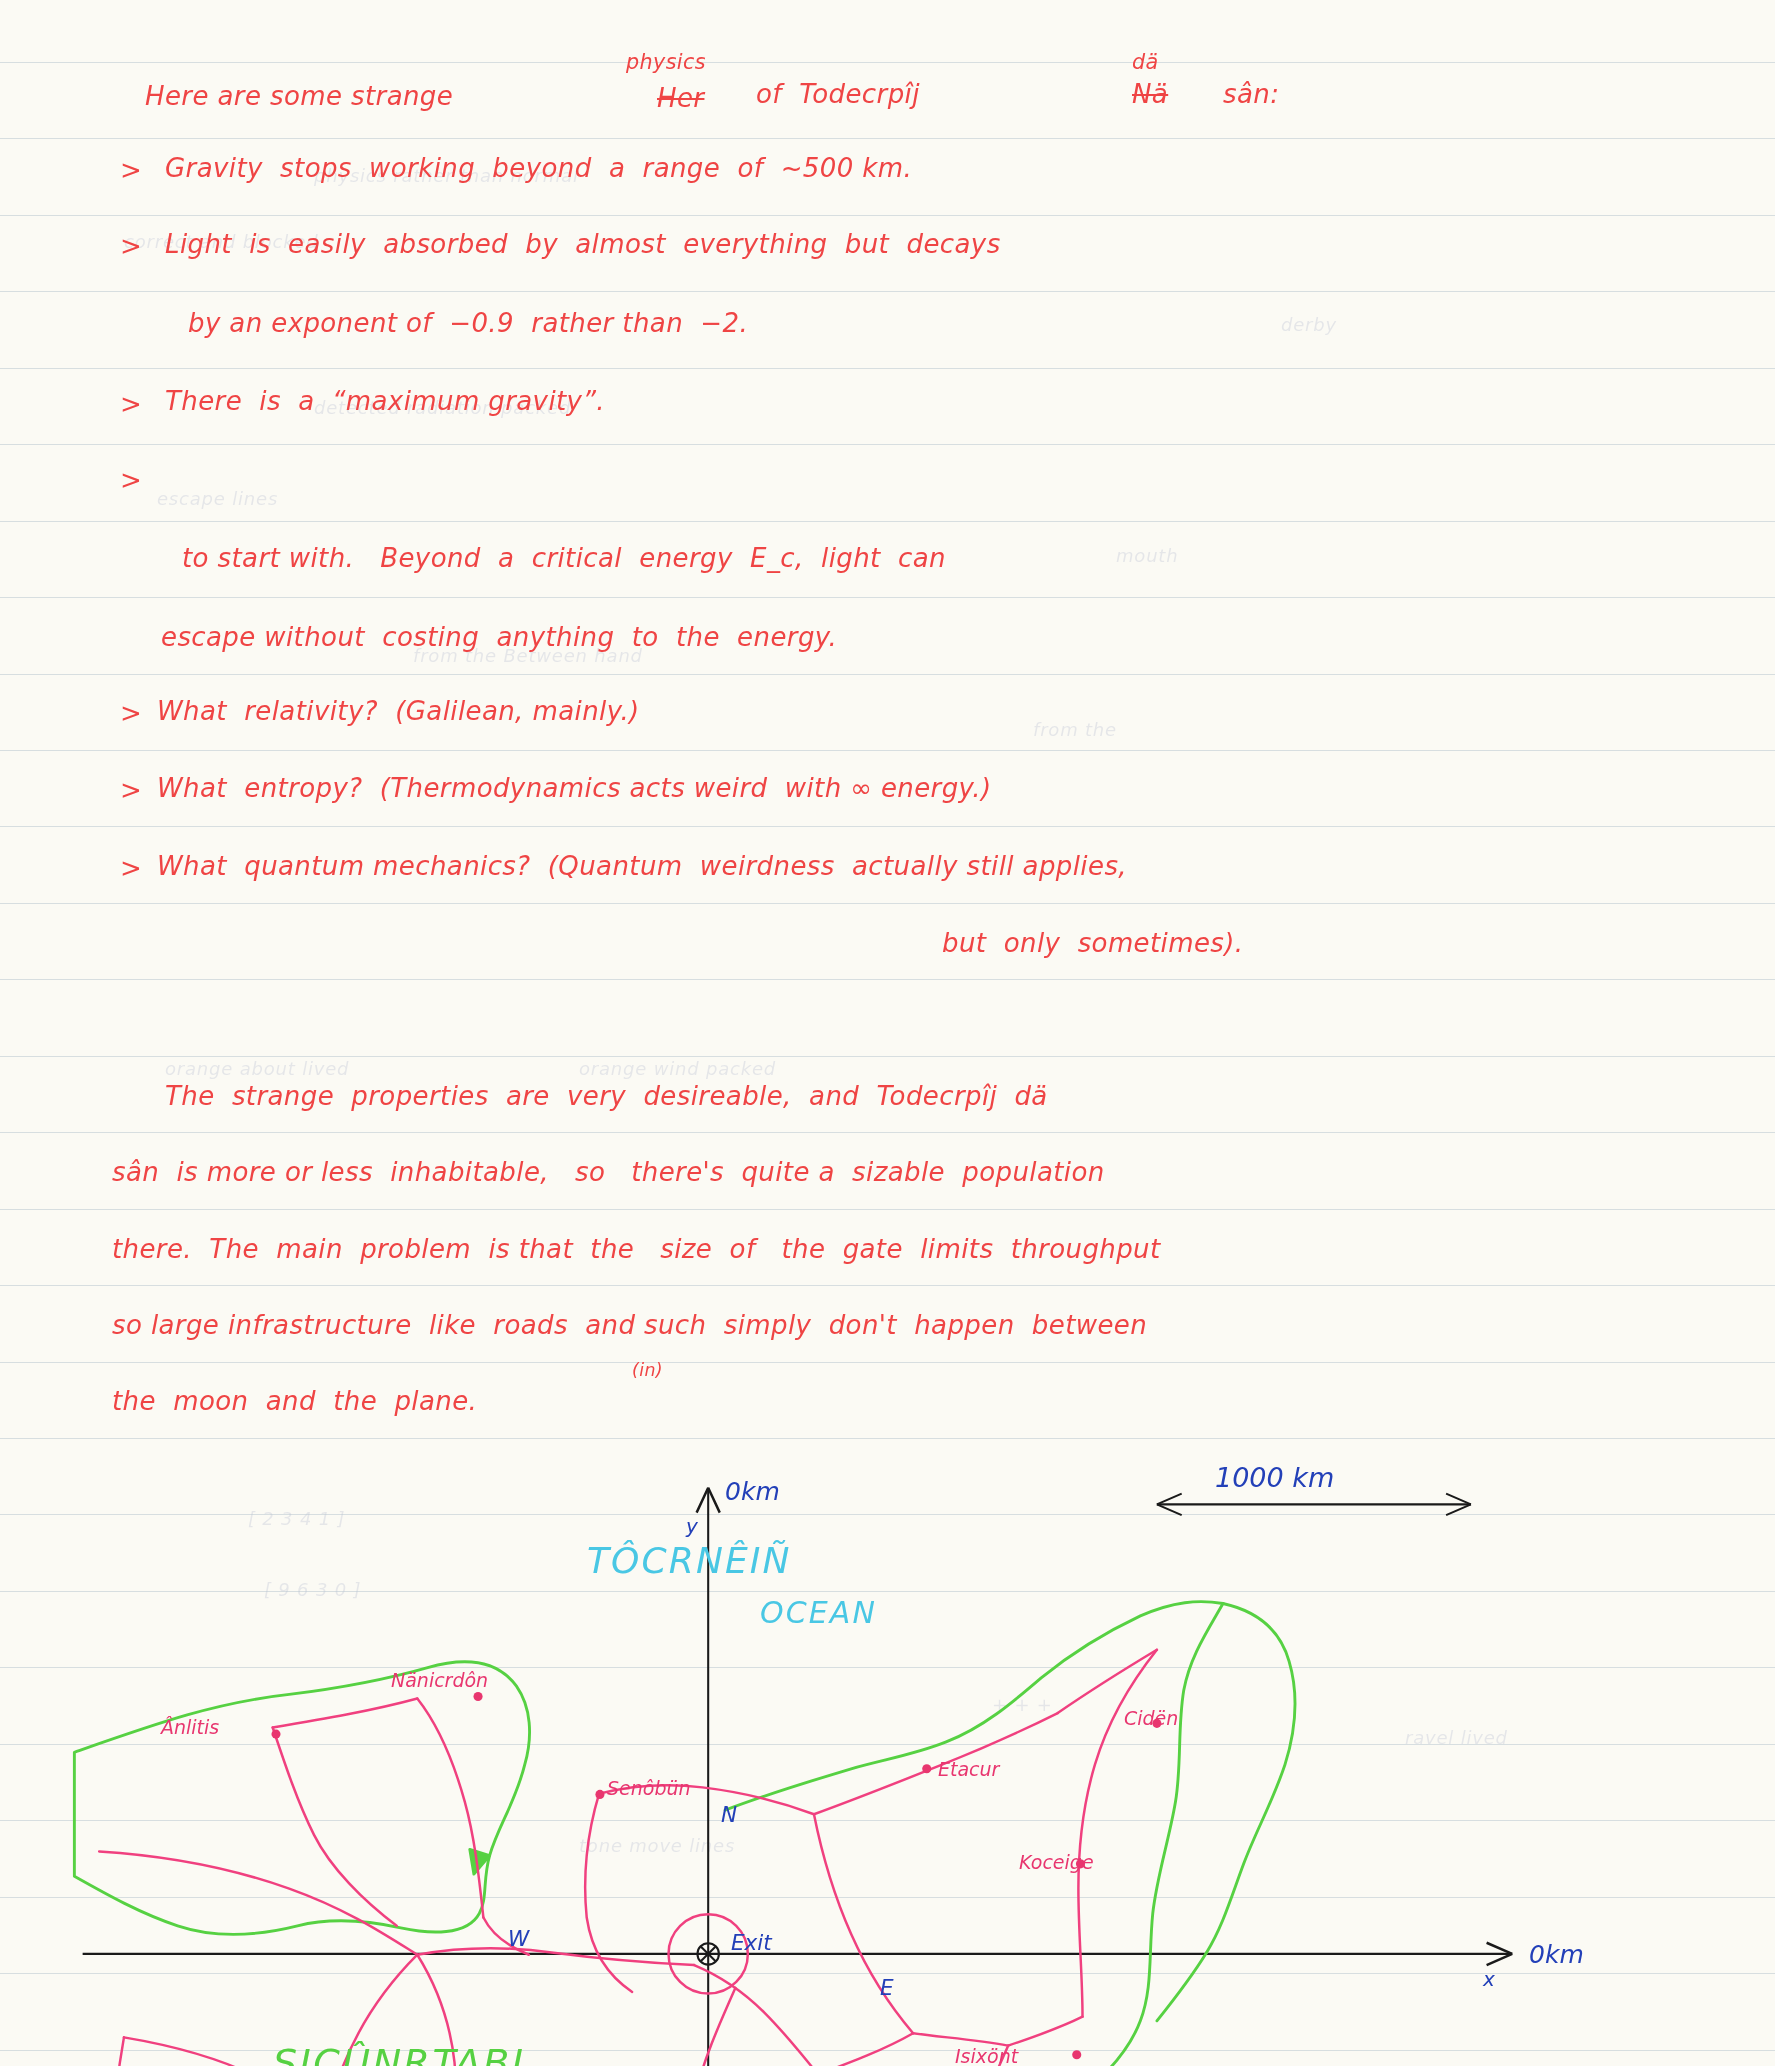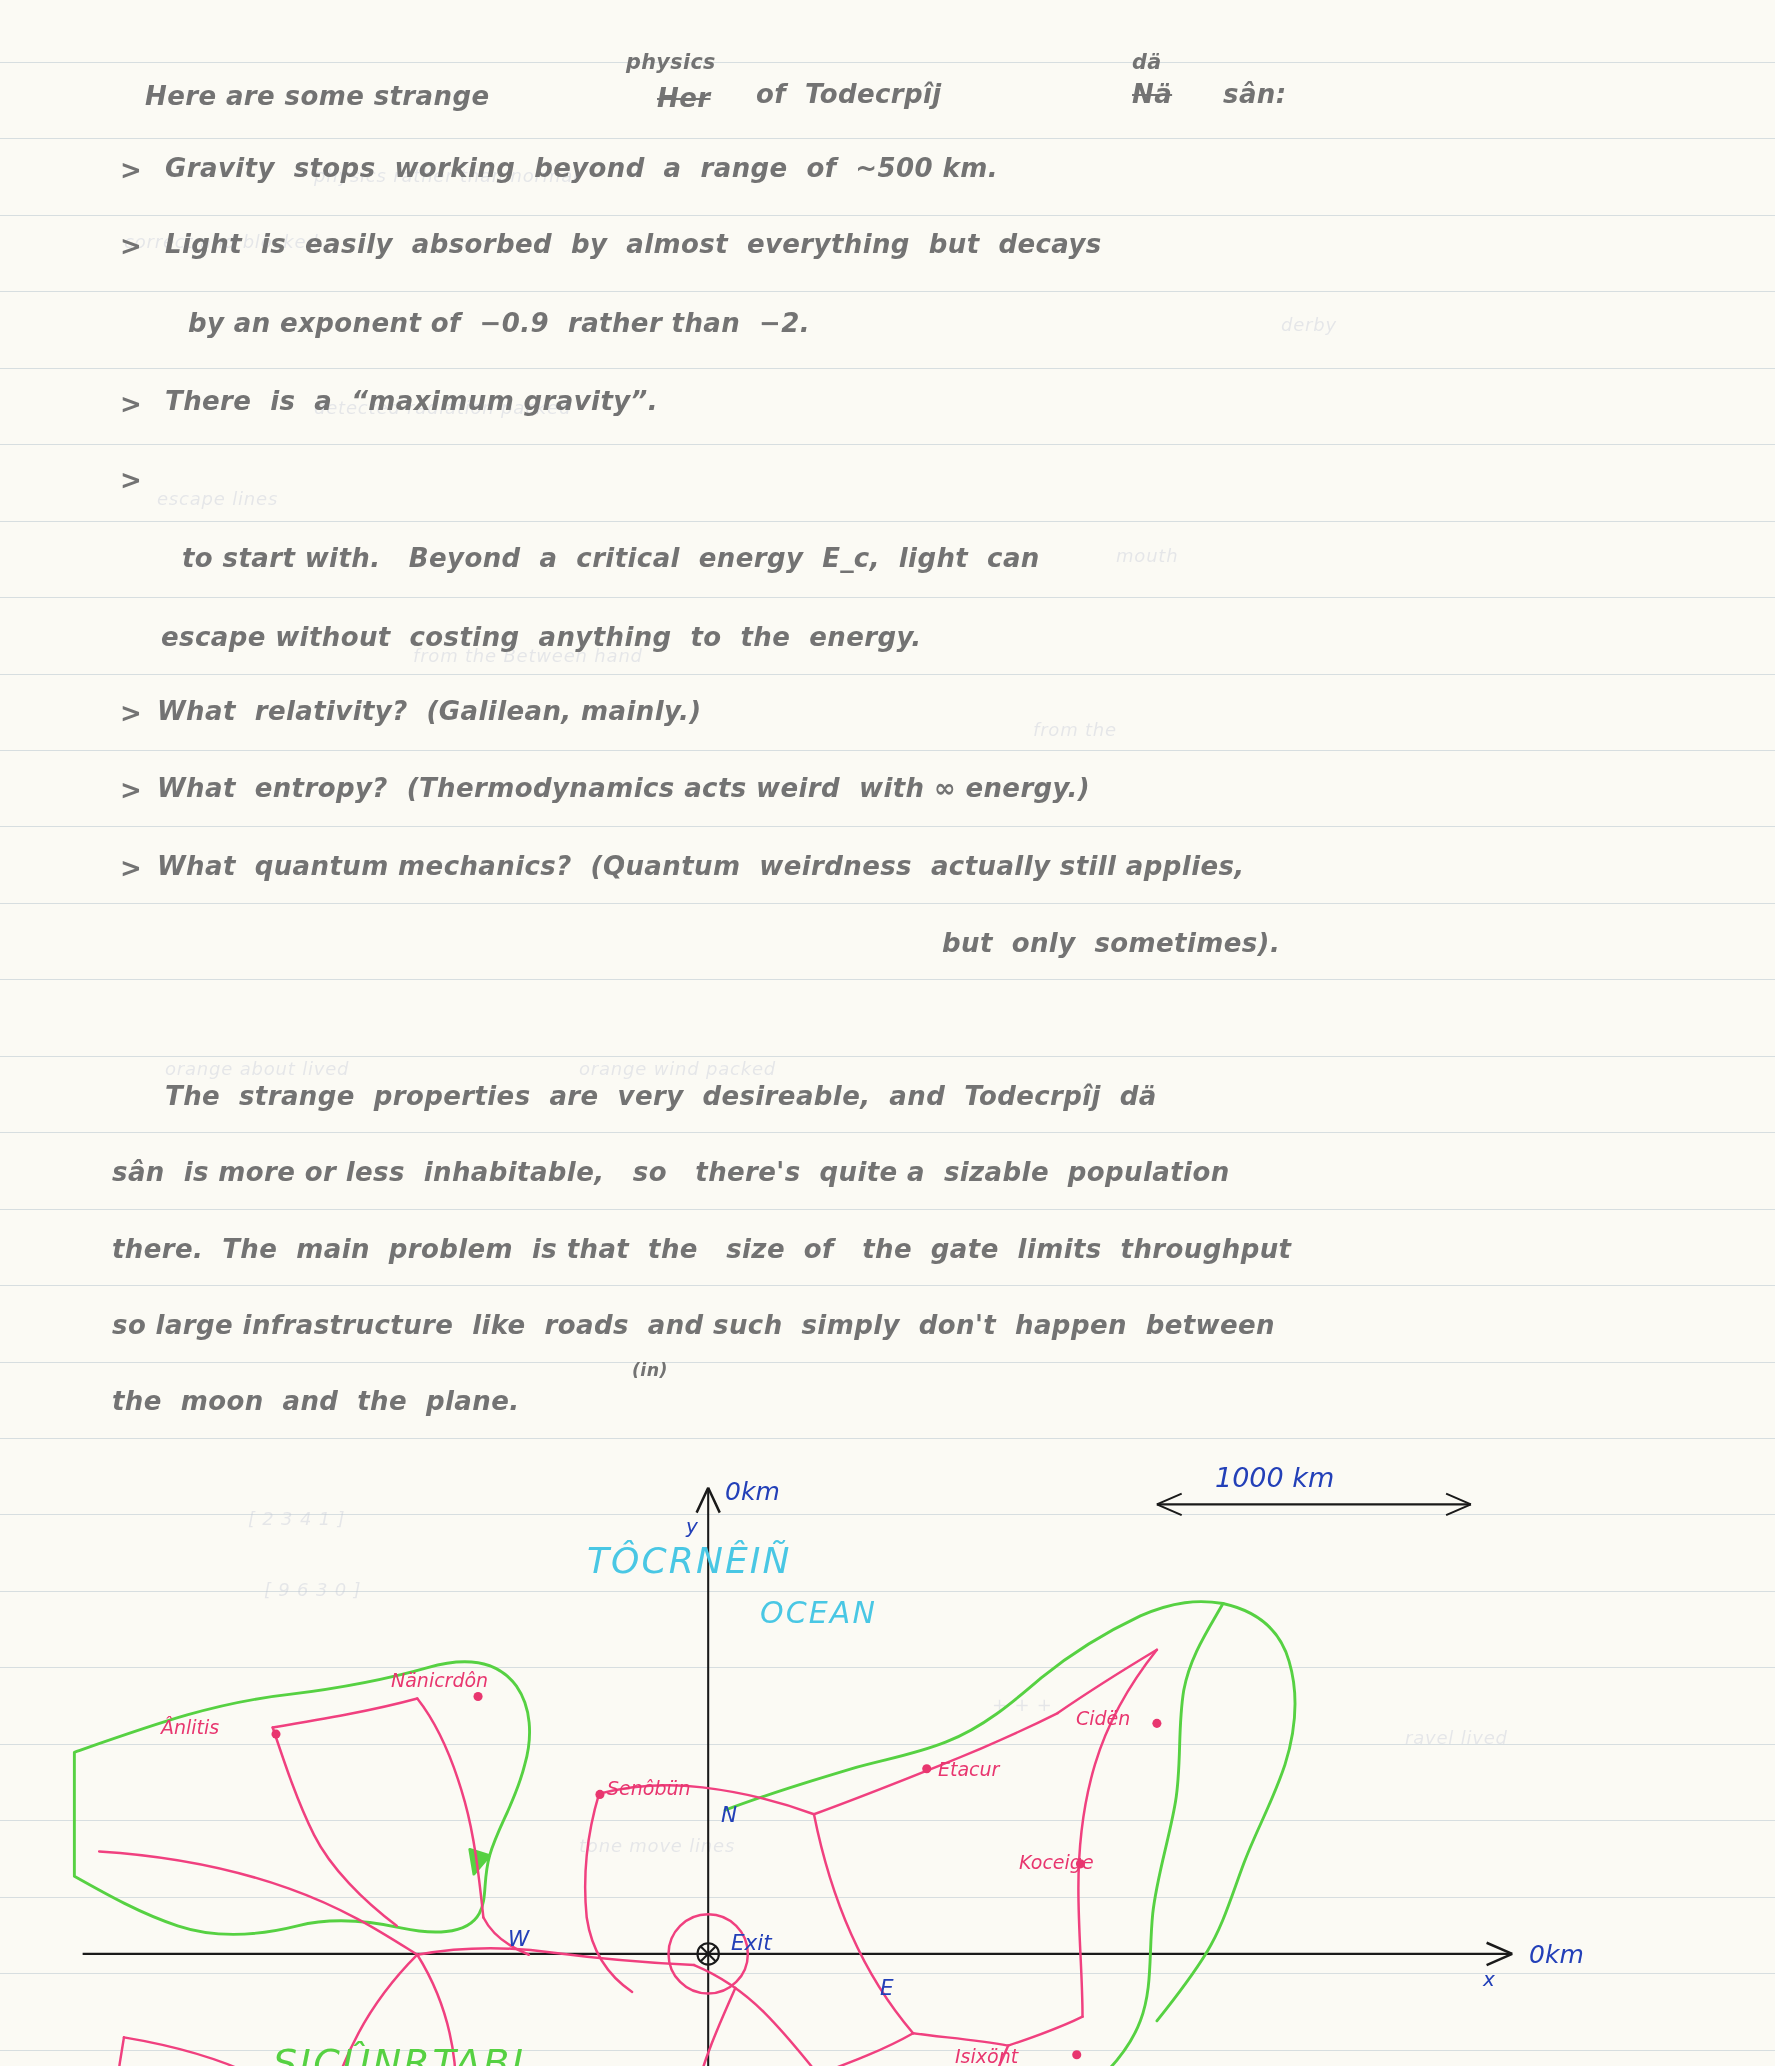--- a/index.html
+++ b/index.html
@@ -41,26 +41,25 @@
     font-family: "DejaVu Sans", sans-serif;
     font-style: italic;
     font-size: 18px;
     letter-spacing: 0.8px;
   }
   .ghost span { position: absolute; white-space: nowrap; }
 
   .ink {
     position: absolute;
     z-index: 3;
-    color: #737373;
+    color: #ef4444;
     font-family: "DejaVu Sans", sans-serif;
     font-style: italic;
     white-space: pre;
     letter-spacing: 0.4px;
-    font-weight: bold;
   }
   .l {  
     font-size: 26px;
     line-height: 1;
   }
   .small { font-size: 20.7px; }
   .tiny  { font-size: 17.4px; }
   .strike { text-decoration: line-through; }
 
   
@@ -277,20 +276,20 @@
 
     <div class="maplabel" style="left:880px; top:537px; color:#2340b8; font-size:21.5px;">E</div>
     <div class="maplabel" style="left:508px; top:488px; color:#2340b8; font-size:21.5px;">W</div>
 
     <div class="maplabel" style="left:731px; top:492px; color:#2340b8; font-size:21.5px;">Exit</div>
 
     <div class="maplabel redlabel" style="left:391px; top:231px;">Nänicrdôn</div>
     <div class="maplabel redlabel" style="left:161px; top:278px;">Ânlitis</div>
     <div class="maplabel redlabel" style="left:607px; top:339px;">Senôbün</div>
     <div class="maplabel redlabel" style="left:938px; top:320px;">Etacur</div>
-    <div class="maplabel redlabel" style="left:1076px; top:269px;">Cidën</div>
+    <div class="maplabel redlabel" style="left:1124px; top:269px;">Cidën</div>
     <div class="maplabel redlabel" style="left:1019px; top:413px;">Koceige</div>
     <div class="maplabel redlabel" style="left:955px; top:607px;">Isixönt</div>
 
   </div>
 
 </div>
 
 
 </body></html>

